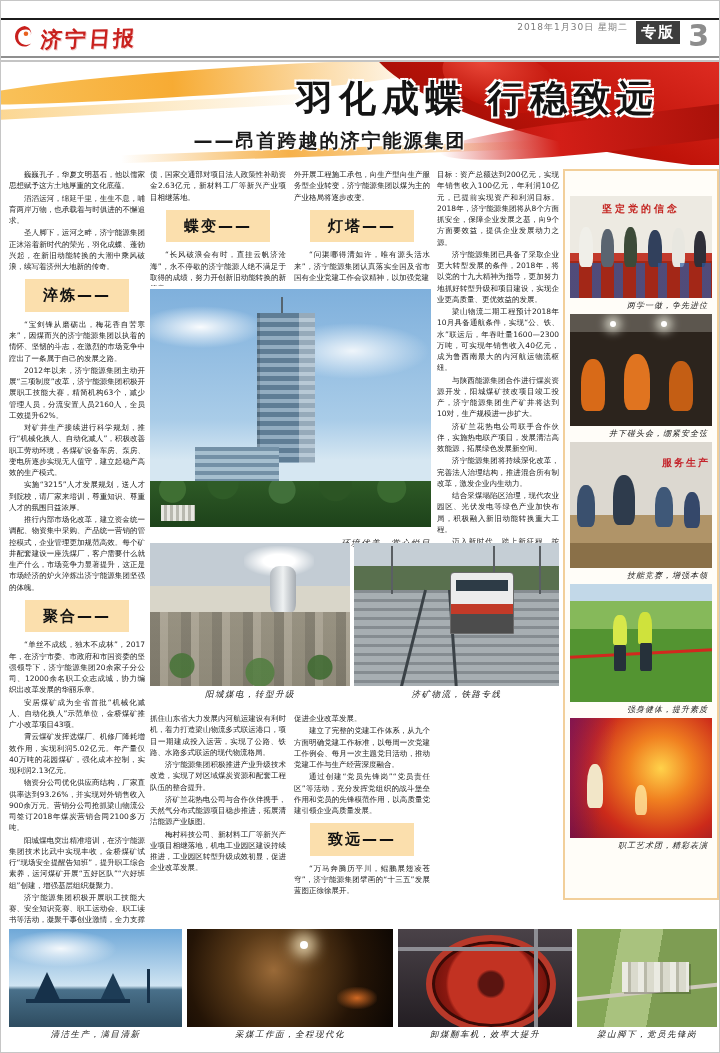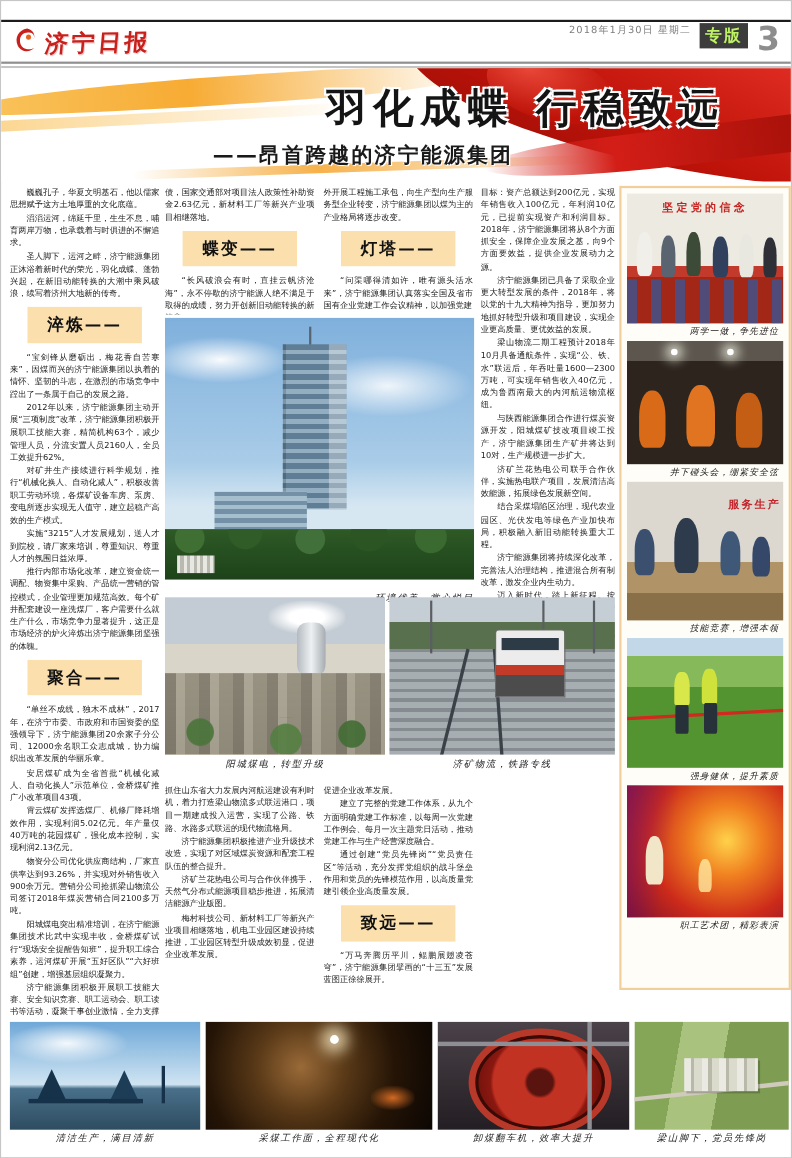--- a/index.html
+++ b/index.html
@@ -4,21 +4,21 @@
 <style>
   html,body{margin:0;padding:0;background:#e9e9e9;font-family:"DejaVu Sans","Liberation Sans",sans-serif;}
   .page{position:relative;width:718px;height:1051px;margin:0 auto;background:#fff;border:1px solid #c6c6c6;overflow:hidden;}
   
   .top-rule{position:absolute;top:17px;left:0;right:0;height:2px;background:#1c1c1c;}
   .header{position:absolute;top:20px;left:0;right:0;height:33px;}
   .logo-wrap{position:absolute;left:10px;top:3px;display:flex;align-items:center;gap:4px;}
   .logo-text{color:#c8201d;font-family:"DejaVu Serif","Liberation Serif",serif;font-weight:bold;font-size:21px;letter-spacing:3px;transform:skewX(-6deg) rotate(-1deg);text-shadow:1px 1px 0 rgba(200,32,29,.25);}
   .header-right{position:absolute;right:10px;top:0;height:33px;display:flex;align-items:flex-start;gap:8px;}
   .date{font-size:9px;color:#7c7c7c;letter-spacing:1px;}
-  .edition-badge{background:#3c3c3c;color:#bef264;font-weight:bold;font-size:15px;padding:2px 5px;letter-spacing:2px;}
+  .edition-badge{background:#3c3c3c;color:#ffffff;font-weight:bold;font-size:15px;padding:2px 5px;letter-spacing:2px;}
   .page-num{font-size:30px;font-weight:bold;color:#8d8d8d;line-height:1;}
   .rule2a{position:absolute;top:55px;left:0;right:0;height:2px;background:#8f8f8f;}
   .rule2b{position:absolute;top:59px;left:0;right:0;height:2px;background:#c4c4c4;}
   
   .masthead{position:absolute;top:61px;left:0;right:0;height:103px;overflow:hidden;background:#fff;}
   .rb{position:absolute;}
   .rb-o1{left:-40px;top:8px;width:470px;height:26px;background:linear-gradient(90deg,#f9c050,#f6a21d 45%,rgba(246,162,29,0));transform:rotate(-4deg);border-radius:50% 40% 30% 60%/60% 50% 50% 40%;opacity:.9;}
   .rb-o2{left:-30px;top:40px;width:360px;height:10px;background:linear-gradient(90deg,#fbd389,rgba(251,211,137,0));transform:rotate(-3deg);}
   .rb-o3{left:120px;top:86px;width:420px;height:8px;background:linear-gradient(90deg,rgba(249,190,96,0),#f6b14a 40%,rgba(246,177,74,0));transform:rotate(-2deg);}
   .rb-r1{right:-60px;top:-30px;width:420px;height:120px;background:linear-gradient(200deg,#e8342a,#c01309 55%,#8f0d06);border-radius:0 0 0 85%;transform:rotate(6deg);}
@@ -69,21 +69,21 @@
   .ph-tippler{background:linear-gradient(#4a4248,#231e23);}
   .wheel{position:absolute;left:16%;top:6%;width:118px;height:86px;border-radius:50%;background:radial-gradient(circle,#5a1410 16%,#c23222 20% 58%,#8a1810 62%,#570d08 100%);border:6px solid #b8392a;box-shadow:inset 0 0 0 3px #3a0a06;}
   .beam{position:absolute;background:#8e8e94;}
   .ph-aerial{background:linear-gradient(100deg,#84a656 0 28%,#a9c27e 28% 55%,#7e9d53 55%);}
   .aerial-bldgs{position:absolute;left:32%;top:34%;width:48%;height:30%;background:repeating-linear-gradient(90deg,#eaeae2 0 6px,#b9b9a9 6px 9px,#dadacd 9px 16px);box-shadow:2px 2px 0 rgba(0,0,0,.2);}
   .aerial-road{position:absolute;left:-5%;top:62%;width:110%;height:4px;background:#cfcabc;transform:rotate(-6deg);}
   
   .sidebar{position:absolute;left:562px;top:168px;width:156px;height:731px;border:2px solid #f2cf9a;background:#fffdf8;box-sizing:border-box;padding:5px 5px 0;}
   .sb-photo{position:relative;width:100%;overflow:hidden;background:#ddd;}
   .sb-cap{font-size:8px;color:#222;font-style:italic;text-align:right;letter-spacing:1px;padding:2px 4px 3px 0;}
-  .sb1{height:118px;background:linear-gradient(#edeae2 0 56%,#c23a2c 56% 64%,#a32717 64%);}
+  .sb1{height:102px;background:linear-gradient(#edeae2 0 56%,#c23a2c 56% 64%,#a32717 64%);margin-top:20px;}
   .sb-banner{position:absolute;left:0;right:0;top:6px;text-align:center;font-size:10px;font-weight:bold;color:#c42521;letter-spacing:3px;}
   .sb1-papers{position:absolute;left:0;right:0;bottom:0;height:34%;background:repeating-linear-gradient(90deg,rgba(42,92,168,.85) 0 9px,rgba(0,0,0,0) 9px 22px);opacity:.8;}
   .sb2{height:112px;background:linear-gradient(#5c564e 0 16%,#2c241d 16%);}
   .sb2 .lampdot{position:absolute;top:6%;width:6px;height:6px;border-radius:50%;background:#fff;box-shadow:0 0 10px 5px rgba(255,255,240,.7);}
   .sb3{height:126px;background:linear-gradient(#dcd8d0 0 58%,#b09468 58% 80%,#8a7048 80%);}
   .sb3-banner{position:absolute;right:2px;top:14px;font-size:10px;font-weight:bold;color:#c4252c;letter-spacing:2px;}
   .sb4{height:118px;background:linear-gradient(#c2d8e8 0 14%,#86b95a 14% 38%,#539431 38%);}
   .ribbon-line{position:absolute;left:0;right:0;top:58%;height:3px;background:#d2281e;transform:rotate(-3deg);}
   .sb5{height:120px;background:linear-gradient(100deg,rgba(120,20,110,.55),rgba(0,0,0,0) 30%),radial-gradient(circle at 64% 42%,#ffd24a 0%,#f08020 28%,#cc2a1a 62%,#7a1030 100%);}
 </style>
@@ -170,22 +170,22 @@
       </div>
   </div>
 
   <div class="col" style="left:436px;top:168px;width:122px;height:756px">
     <div class="paras cont">
         <p>目标：资产总额达到200亿元，实现年销售收入100亿元，年利润10亿元，已提前实现资产和利润目标。2018年，济宁能源集团将从8个方面抓安全，保障企业发展之基，向9个方面要效益，提供企业发展动力之源。</p>
         <p>济宁能源集团已具备了采取企业更大转型发展的条件，2018年，将以党的十九大精神为指导，更加努力地抓好转型升级和项目建设，实现企业更高质量、更优效益的发展。</p>
         <p>梁山物流二期工程预计2018年10月具备通航条件，实现“公、铁、水”联运后，年吞吐量1600—2300万吨，可实现年销售收入40亿元，成为鲁西南最大的内河航运物流枢纽。</p>
         <p>与陕西能源集团合作进行煤炭资源开发，阳城煤矿技改项目竣工投产，济宁能源集团生产矿井将达到10对，生产规模进一步扩大。</p>
         <p>济矿兰花热电公司联手合作伙伴，实施热电联产项目，发展清洁高效能源，拓展绿色发展新空间。</p>
+        <p>济宁能源集团将持续深化改革，完善法人治理结构，推进混合所有制改革，激发企业内生动力。</p>
         <p>结合采煤塌陷区治理，现代农业园区、光伏发电等绿色产业加快布局，积极融入新旧动能转换重大工程。</p>
-        <p>济宁能源集团将持续深化改革，完善法人治理结构，推进混合所有制改革，激发企业内生动力。</p>
         <p>迈入新时代，踏上新征程。按照“十三五”规划，到2020年，济宁能源集团产业板块将进一步多元，产业结构进一步优化，和谐能源建设成果更加丰硕，必将驶入“十三五”的跨越快车道，向着百年梦想扬帆起航！</p>
       </div>
   </div>
 
   <div class="photo ph-big" style="left:149px;top:288px;width:281px;height:238px">
     <div class="bld-ant"></div>
     <div class="bld-tower"></div>
     <div class="bld-wing"></div>
     <div class="bld-trees"></div>
     <div class="bld-fence"></div>

